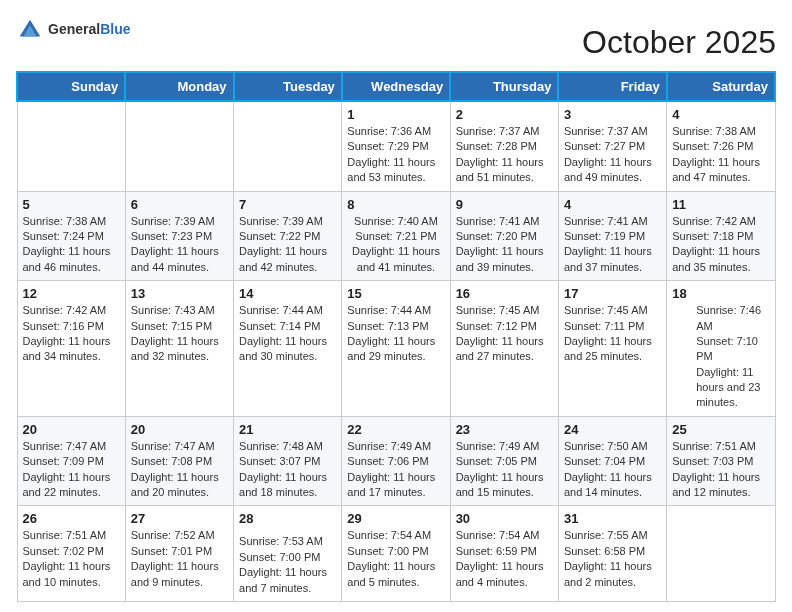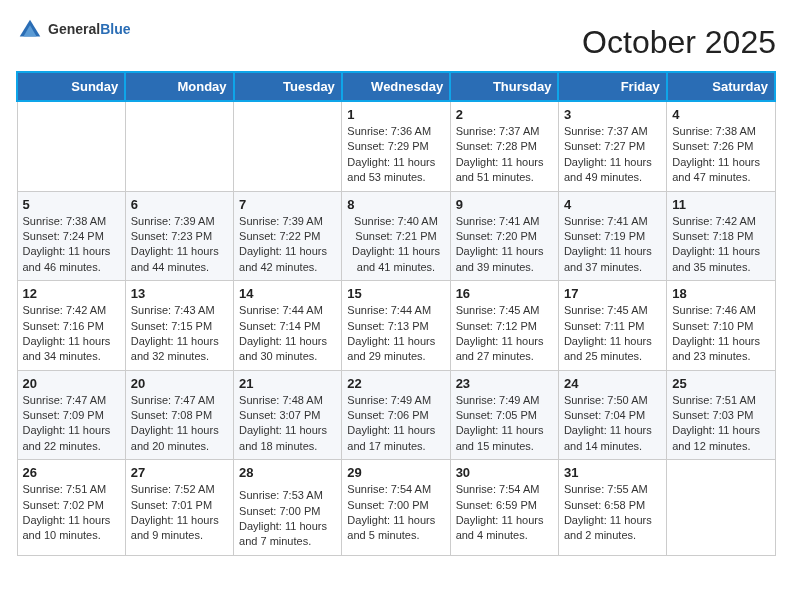--- a/index.html
+++ b/index.html
@@ -234,21 +234,21 @@
 Daylight: 11 hours and 27 minutes.</div>
         </td>
         <td>
           <span class="day-num">17</span>
           <div class="day-info" style="white-space: pre-line;">Sunrise: 7:45 AM
 Sunset: 7:11 PM
 Daylight: 11 hours and 25 minutes.</div>
         </td>
         <td>
           <span class="day-num">18</span>
-          <div class="day-info" style="white-space: pre-line;">Sunrise: 7:46 AM
+          <div class="day-info" style="white-space: pre-line; margin-left: 24px;">Sunrise: 7:46 AM
 Sunset: 7:10 PM
 Daylight: 11 hours and 23 minutes.</div>
         </td>
       </tr>
       <tr class="row-alt">
         <td>
           <span class="day-num">20</span>
           <div class="day-info" style="white-space: pre-line;">Sunrise: 7:47 AM
 Sunset: 7:09 PM
 Daylight: 11 hours and 22 minutes.</div>

